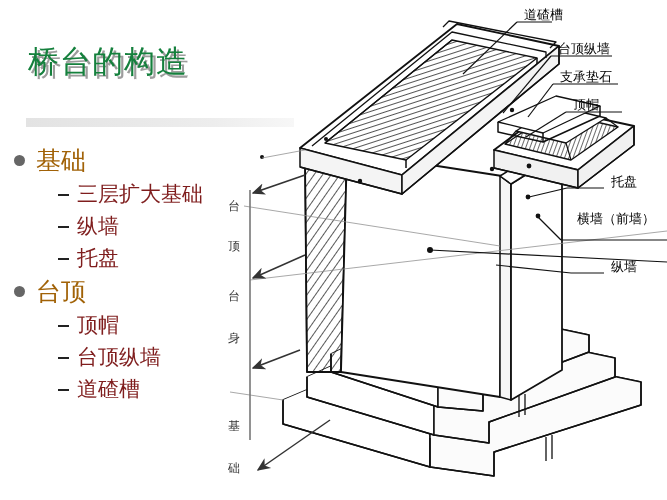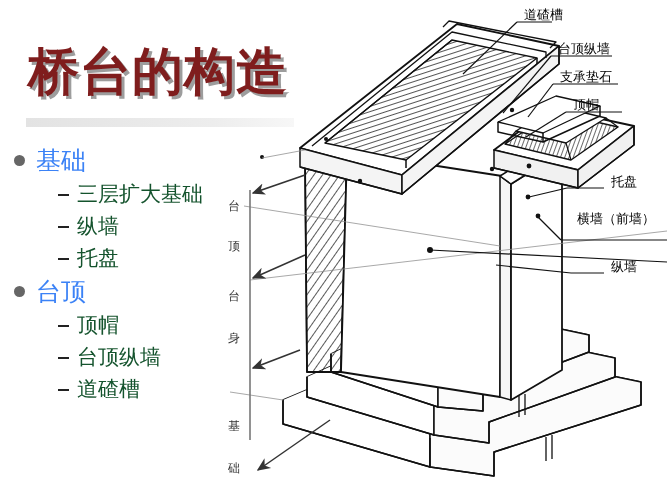--- a/index.html
+++ b/index.html
@@ -17,24 +17,24 @@
   }
 
   
   #title-block {
     position: absolute;
     left: 28px;
     top: 46px;
     width: 300px;
   }
   #slide-title {
-    font-size: 51px;
+    font-size: 31px;
     line-height: 1.0;
-    font-weight: 700;
-    color: #7f1d1d;
+    font-weight: 400;
+    color: #15803d;
     letter-spacing: 1px;
     white-space: nowrap;
     text-shadow: 3px 3px 0 #9d9d9d;
   }
   #title-rule {
     position: absolute;
     left: 26px;
     top: 118px;
     width: 268px;
     height: 9px;
@@ -57,41 +57,41 @@
   .bullet-dot {
     width: 11px;
     height: 11px;
     border-radius: 50%;
     background: #666666;
     margin-right: 11px;
     flex: 0 0 auto;
   }
   .lvl1-text {
     font-size: 25px;
-    color: #3b82f6;
+    color: #a16207;
     line-height: 1;
     font-family: "DejaVu Serif", "Liberation Serif", serif;
   }
   .lvl2 {
     display: flex;
     align-items: center;
     margin: 0 0 1px 0;
     height: 31px;
     padding-left: 44px;
   }
   .bullet-dash {
     width: 11px;
     height: 2px;
     background: #222222;
     margin-right: 8px;
     flex: 0 0 auto;
   }
   .lvl2-text {
     font-size: 21px;
-    color: #14532d;
+    color: #7f1d1d;
     line-height: 1;
     font-family: "DejaVu Serif", "Liberation Serif", serif;
   }
 
   
   #drawing {
     position: absolute;
     left: 0;
     top: 0;
     width: 667px;

